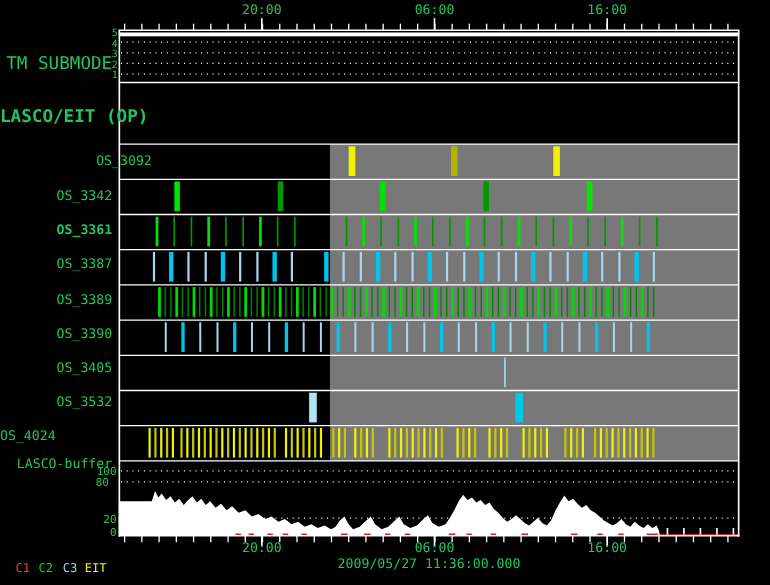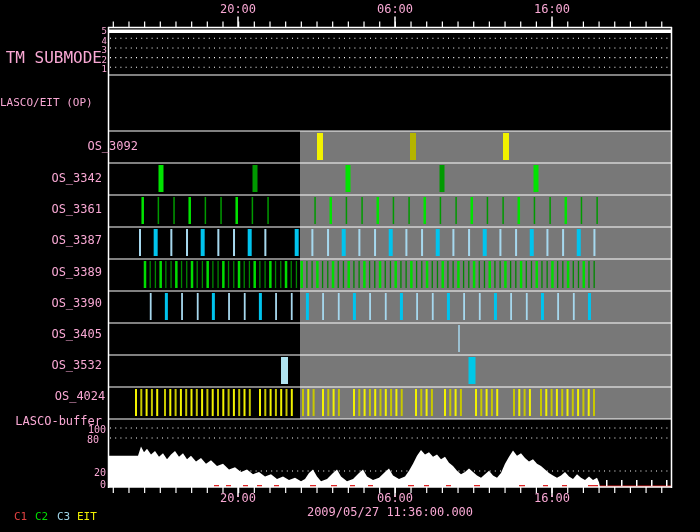--- a/index.html
+++ b/index.html
@@ -1,18 +1,18 @@
 <!DOCTYPE html>
 <html><head>
 <meta charset="utf-8">
 <style>
   html,body{margin:0;padding:0;background:#000;}
   #screen{position:relative;width:700px;height:532px;background:#000;overflow:hidden;
           font-family:"DejaVu Sans Mono",monospace;}
-  .lbl{position:absolute;color:#f9a8d4;white-space:pre;line-height:1.1;
+  .lbl{position:absolute;color:#22c55e;white-space:pre;line-height:1.1;
        font-family:"DejaVu Sans Mono",monospace;}
   svg{position:absolute;left:0;top:0;}
 </style>
 </head>
 <body>
 
 <div id="screen">
   <svg id="plot-svg" width="700" height="532">
       <rect x="300" y="131" width="372" height="288" fill="#787878"></rect>
       <rect x="108" y="29.5" width="564" height="3.5" fill="#ffffff"></rect>
@@ -394,30 +394,30 @@
       <line x1="661.7499999999998" y1="487" x2="661.7499999999998" y2="493" stroke="#ffffff" stroke-width="1.2"></line>
       <line x1="238" y1="16.5" x2="238" y2="27.5" stroke="#ffffff" stroke-width="1.5"></line>
       <line x1="238" y1="487" x2="238" y2="497" stroke="#ffffff" stroke-width="1.5"></line>
       <line x1="395" y1="16.5" x2="395" y2="27.5" stroke="#ffffff" stroke-width="1.5"></line>
       <line x1="395" y1="487" x2="395" y2="497" stroke="#ffffff" stroke-width="1.5"></line>
       <line x1="552" y1="16.5" x2="552" y2="27.5" stroke="#ffffff" stroke-width="1.5"></line>
       <line x1="552" y1="487" x2="552" y2="497" stroke="#ffffff" stroke-width="1.5"></line>
     </svg>
   <div id="labels">
       <div class="lbl" style="left: 0px; width: 102px; text-align: right; top: 49px; font-size: 16px;">TM SUBMODE</div>
-      <div class="lbl" style="left: 0px; width: 102px; top: 97px; font-size: 11px;">LASCO/EIT (OP)</div>
+      <div class="lbl" style="left: 0px; width: 102px; top: 97px; font-size: 16px; font-weight: bold;">LASCO/EIT (OP)</div>
       <div class="lbl" style="left: 0px; width: 102px; text-align: right; top: 140px; font-size: 12px; padding-left: 36px;">OS_3092</div>
       <div class="lbl" style="left: 0px; width: 102px; text-align: right; top: 172px; font-size: 12px;">OS_3342</div>
-      <div class="lbl" style="left: 0px; width: 102px; text-align: right; top: 203px; font-size: 12px;">OS_3361</div>
+      <div class="lbl" style="left: 0px; width: 102px; text-align: right; top: 203px; font-size: 12px; font-weight: bold;">OS_3361</div>
       <div class="lbl" style="left: 0px; width: 102px; text-align: right; top: 234px; font-size: 12px;">OS_3387</div>
       <div class="lbl" style="left: 0px; width: 102px; text-align: right; top: 266px; font-size: 12px;">OS_3389</div>
       <div class="lbl" style="left: 0px; width: 102px; text-align: right; top: 297px; font-size: 12px;">OS_3390</div>
       <div class="lbl" style="left: 0px; width: 102px; text-align: right; top: 328px; font-size: 12px;">OS_3405</div>
       <div class="lbl" style="left: 0px; width: 102px; text-align: right; top: 359px; font-size: 12px;">OS_3532</div>
-      <div class="lbl" style="left: 0px; width: 102px; text-align: center; top: 390px; font-size: 12px; margin-left: 29px;">OS_4024</div>
+      <div class="lbl" style="left: 0px; width: 102px; text-align: left; top: 390px; font-size: 12px;">OS_4024</div>
       <div class="lbl" style="left: 0px; width: 102px; text-align: right; top: 415px; font-size: 12px;">LASCO-buffer</div>
       <div class="lbl" style="left: 94px; width: 13px; text-align: right; top: 27px; font-size: 9px;">5</div>
       <div class="lbl" style="left: 94px; width: 13px; text-align: right; top: 36.5px; font-size: 9px;">4</div>
       <div class="lbl" style="left: 94px; width: 13px; text-align: right; top: 46px; font-size: 9px;">3</div>
       <div class="lbl" style="left: 94px; width: 13px; text-align: right; top: 55.5px; font-size: 9px;">2</div>
       <div class="lbl" style="left: 94px; width: 13px; text-align: right; top: 65px; font-size: 9px;">1</div>
       <div class="lbl" style="left: 80px; width: 26px; text-align: right; top: 424px; font-size: 10px;">100</div>
       <div class="lbl" style="left: 80px; width: 26px; text-align: center; top: 433.5px; font-size: 10px;">80</div>
       <div class="lbl" style="left: 80px; width: 26px; text-align: right; top: 466.5px; font-size: 10px;">20</div>
       <div class="lbl" style="left: 80px; width: 26px; text-align: right; top: 478.5px; font-size: 10px;">0</div>

